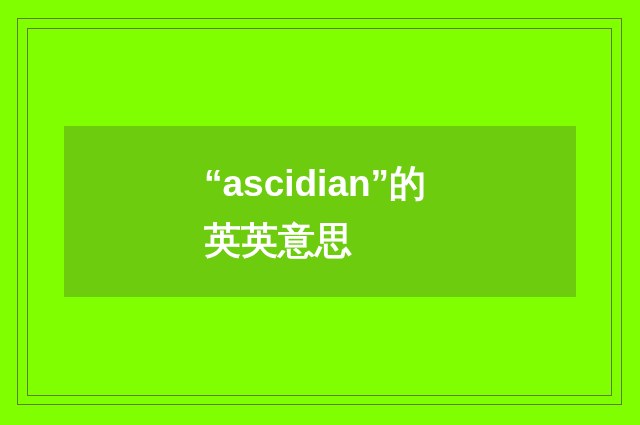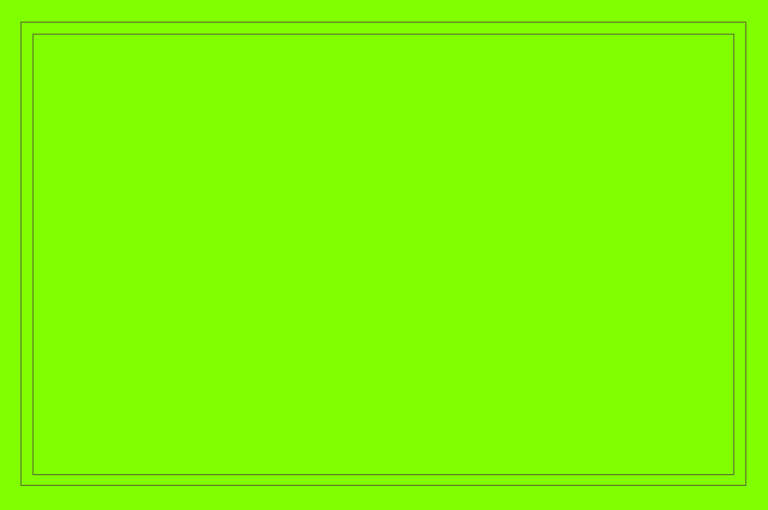--- a/index.html
+++ b/index.html
@@ -75,14 +75,17 @@
   }
 </style>
 </head>
 <body>
 
 <div id="card">
 
   <div id="frame-outer"></div>
   <div id="frame-inner"></div>
 
+  <div id="panel">
+    <div id="title-block">“ascidian”的英英意思</div>
+  </div>
 
 </div>
 
 </body></html>

